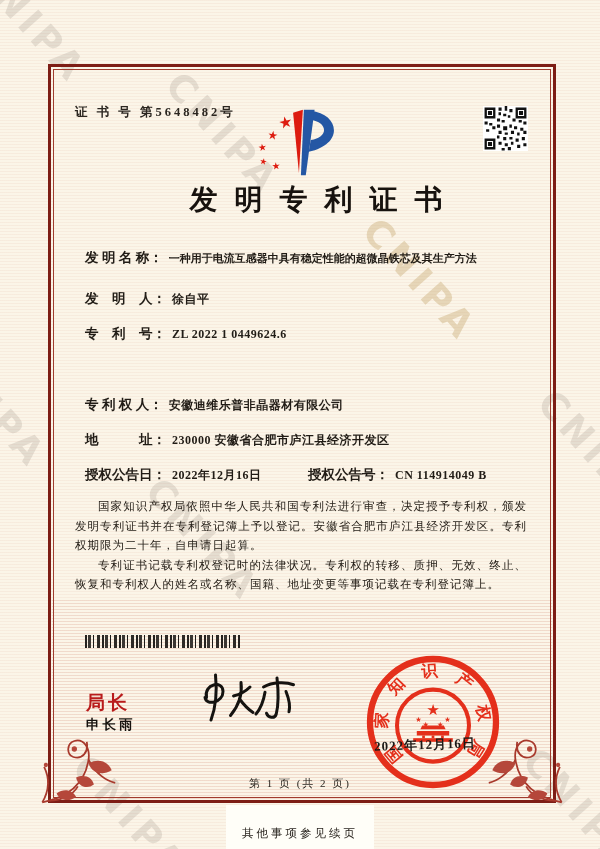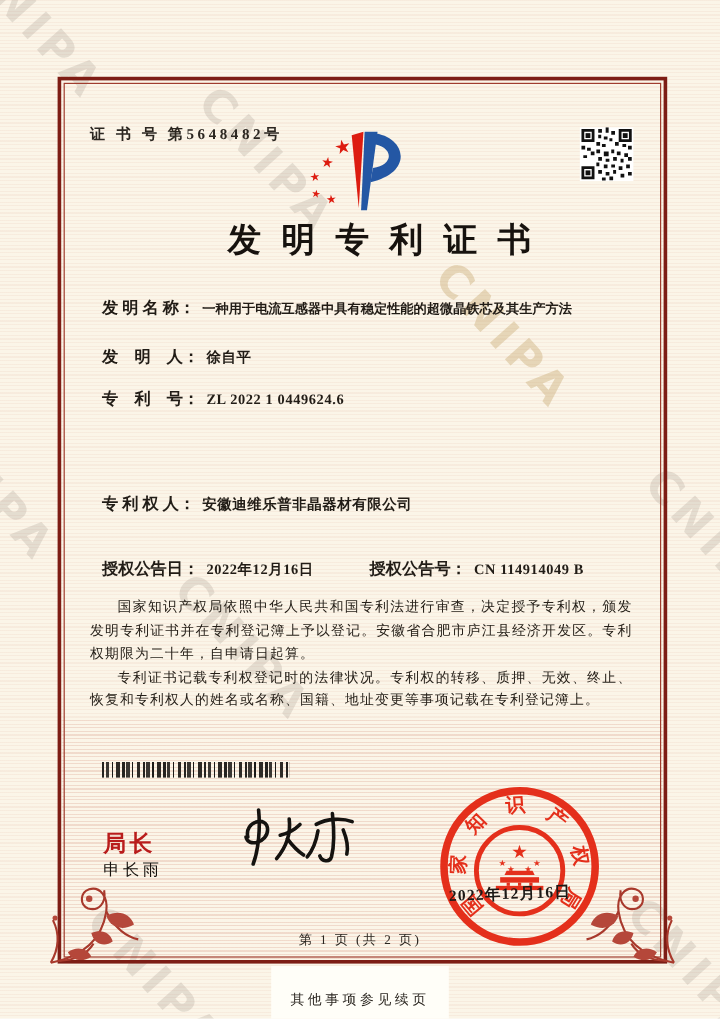--- a/index.html
+++ b/index.html
@@ -40,21 +40,21 @@
   .paras p{margin:0;font-size:11.5px;line-height:19.5px;color:#262019;text-indent:2em;
      text-align:justify;letter-spacing:1px;}
 
   .barcode{position:absolute;left:85px;top:635px;width:156px;height:13px;
      background:
       repeating-linear-gradient(90deg,#25221f 0 2px,rgba(0,0,0,0) 2px 3px,#3a3632 3px 6px,rgba(0,0,0,0) 6px 8px,#1c1a18 8px 9px,rgba(0,0,0,0) 9px 12px,#2e2a26 12px 15px,rgba(0,0,0,0) 15px 17px);}
 
   .comm-title{position:absolute;left:86px;top:690px;font-family:Liberation Sans, sans-serif;
      font-size:19px;font-weight:700;color:#b91c1c;letter-spacing:3px;}
   .comm-name{position:absolute;left:86px;top:716px;font-family:"Liberation Sans","DejaVu Sans",sans-serif;
-     font-size:13.5px;font-weight:400;color:#17120e;letter-spacing:3px;}
+     font-size:13.5px;font-weight:700;color:#17120e;letter-spacing:3px;}
 
   .signature{position:absolute;left:178px;top:672px;width:135px;height:60px;}
 
   .seal{position:absolute;left:361px;top:650px;width:144px;height:144px;}
   .seal-date{position:absolute;left:374px;top:736px;font-size:13px;font-weight:700;color:#1c1916;
      letter-spacing:1px;white-space:nowrap;transform:rotate(-2deg);}
 
   .page-footer{position:absolute;left:0;top:776px;width:100%;text-align:center;font-size:11px;color:#2b2620;letter-spacing:2px;}
   .cont-note{position:absolute;left:50%;top:805px;transform:translateX(-50%);background:#fffef8;
      padding:21px 16px;font-size:11.5px;color:#2b2620;letter-spacing:3px;white-space:nowrap;}
@@ -114,22 +114,25 @@
 
   <div class="frow" style="top:289px">
     <span class="flabel">发　明　人：</span><span class="fvalue">徐自平</span>
   </div>
   <div class="frow" style="top:248px">
     <span class="flabel">发 明 名 称：</span><span class="fvalue small">一种用于电流互感器中具有稳定性能的超微晶铁芯及其生产方法</span>
   </div>
   <div class="frow" style="top:324px">
     <span class="flabel">专　利　号：</span><span class="fvalue">ZL 2022 1 0449624.6</span>
   </div>
-  <div class="frow" style="top:411px">
+  <div class="frow" style="top:395px">
     <span class="flabel">专 利 权 人：</span><span class="fvalue">安徽迪维乐普非晶器材有限公司</span>
+  </div>
+  <div class="frow" style="top:430px">
+    <span class="flabel">地　　　址：</span><span class="fvalue">230000 安徽省合肥市庐江县经济开发区</span>
   </div>
   <div class="frow" style="top:465px">
     <span class="flabel">授权公告日：</span><span class="fvalue">2022年12月16日</span>
     <span class="pair2">
       <span class="flabel">授权公告号：</span><span class="fvalue">CN 114914049 B</span>
     </span>
   </div>
 
   <div class="paras">
     <p>国家知识产权局依照中华人民共和国专利法进行审查，决定授予专利权，颁发发明专利证书并在专利登记簿上予以登记。安徽省合肥市庐江县经济开发区。专利权期限为二十年，自申请日起算。</p>

